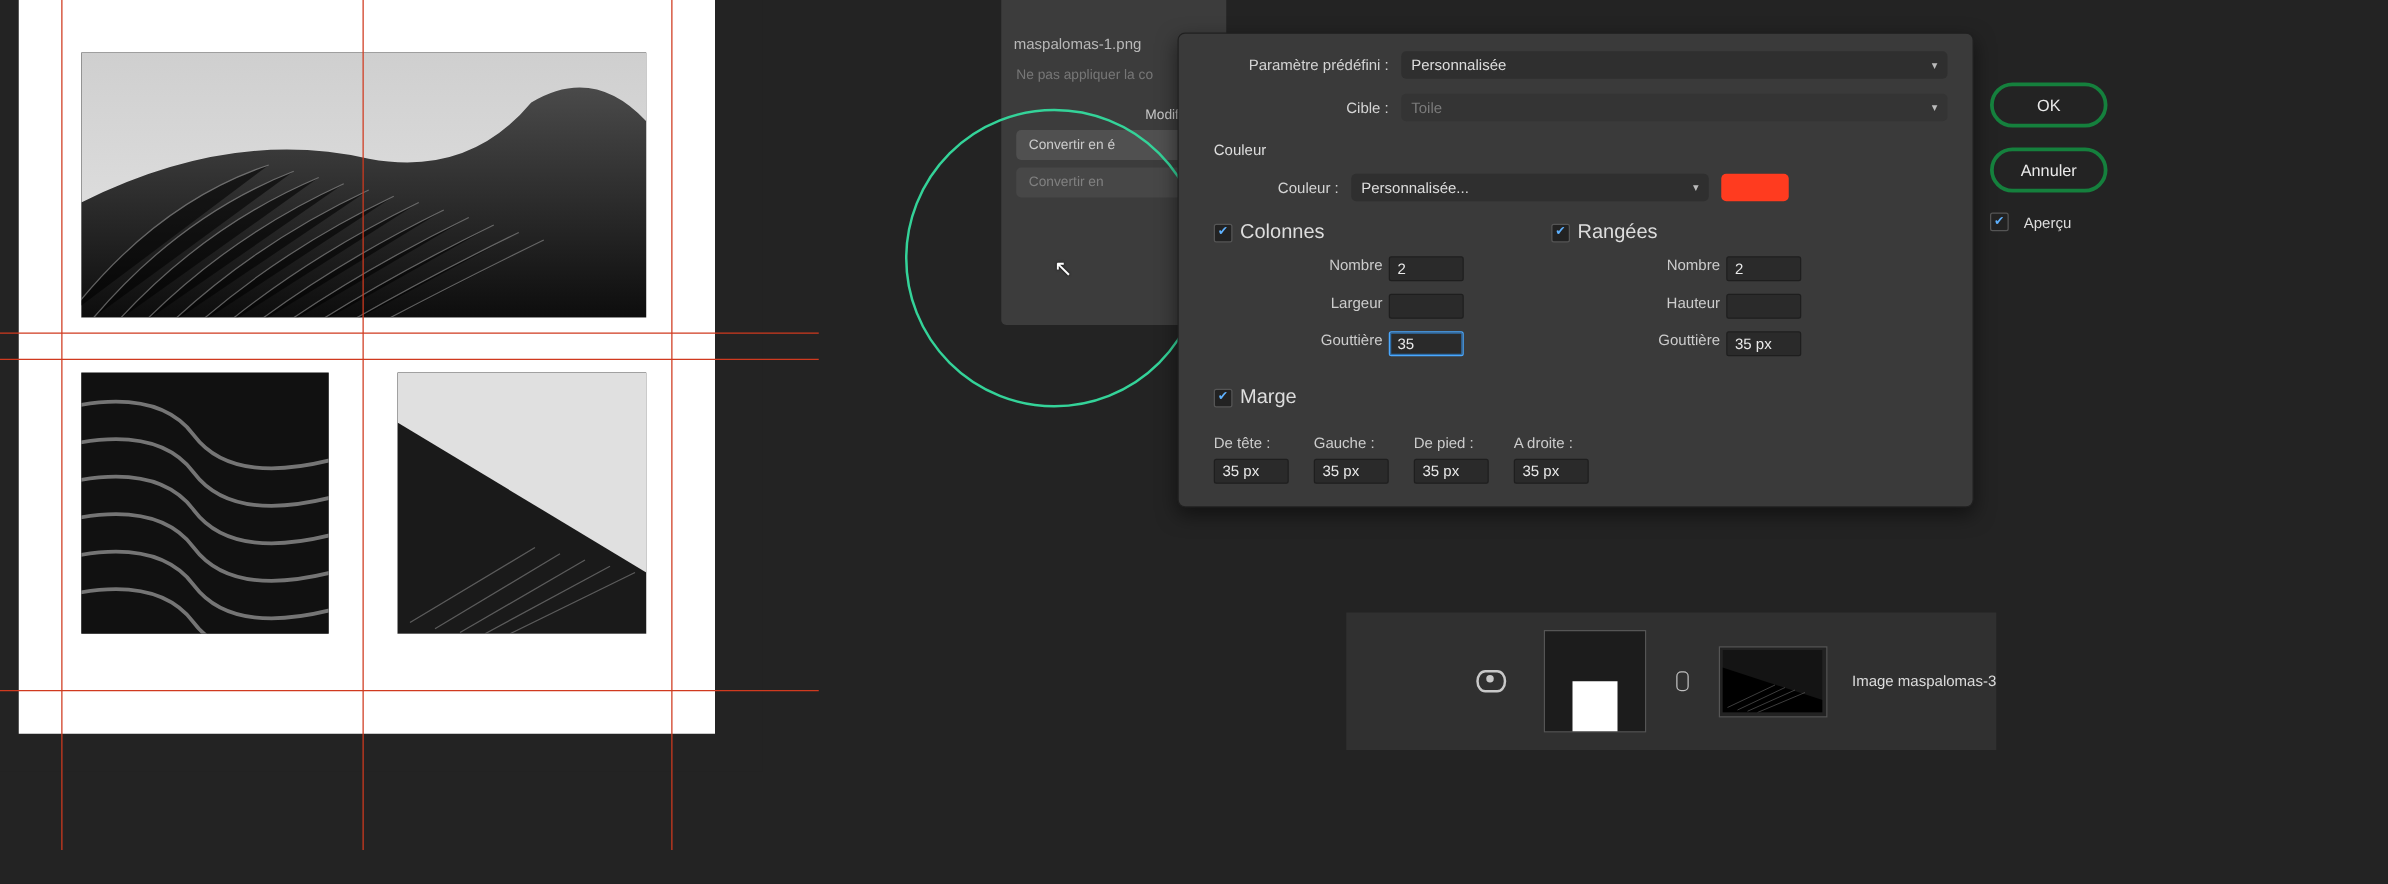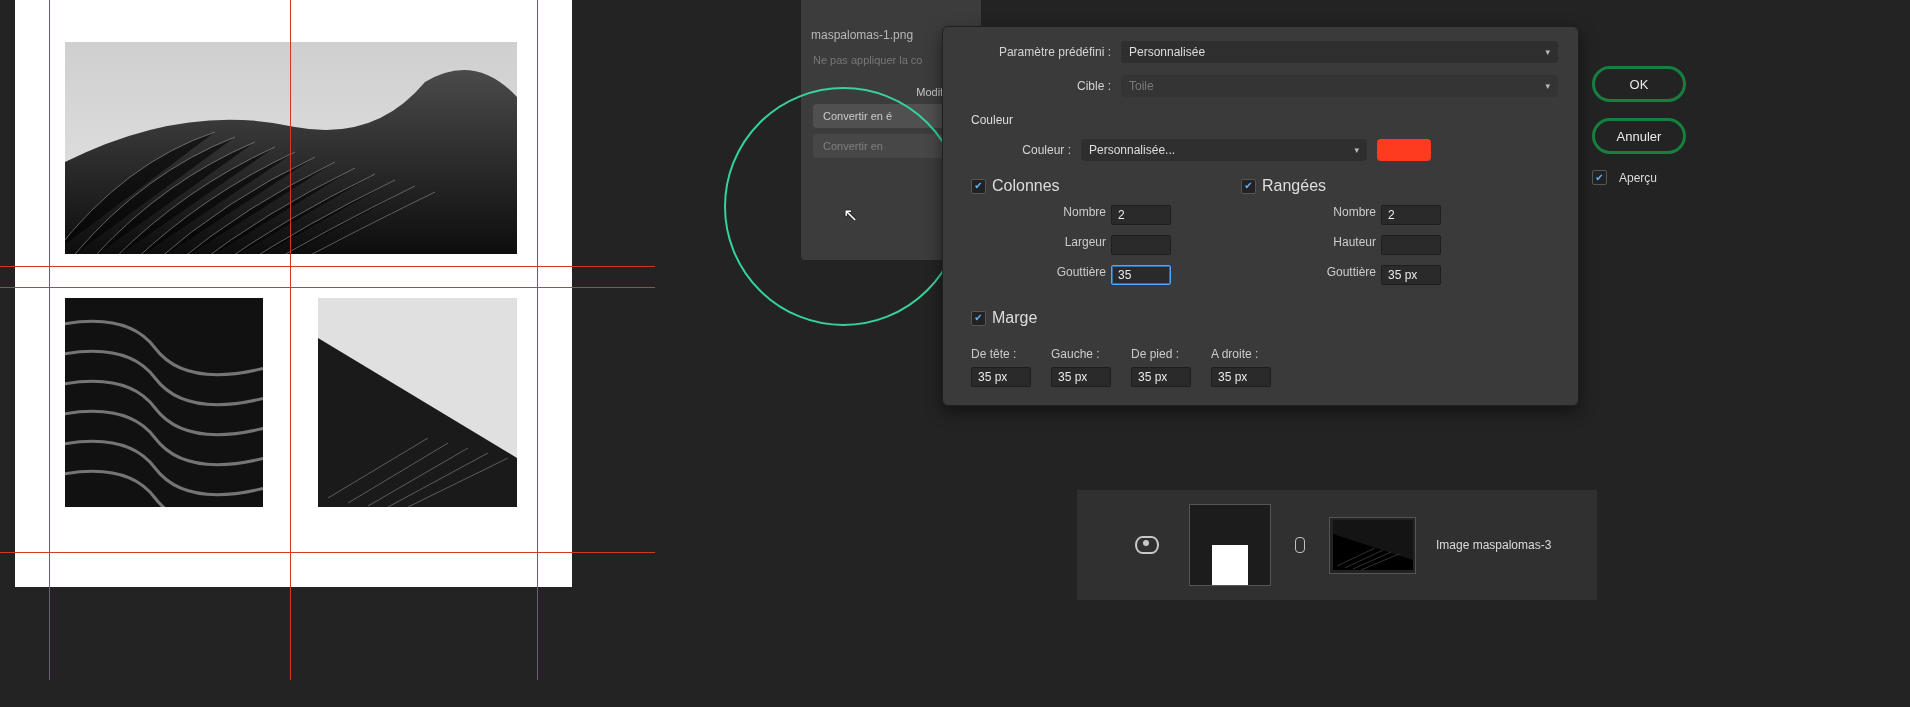--- a/index.html
+++ b/index.html
@@ -228,20 +228,21 @@
     position: absolute;
     left: 1077px; top: 490px;
     width: 520px; height: 110px;
     background: #303030;
     display: flex;
     align-items: center;
     gap: 20px;
     padding-left: 58px;
     box-sizing: border-box;
     overflow: hidden;
+    justify-content: flex-end;
   }
   .eye-icon {
     width: 20px; height: 14px;
     border: 2px solid #c8c8c8;
     border-radius: 60% / 100%;
     position: relative;
     margin-right: 10px;
   }
   .eye-icon::after {
     content: "";

